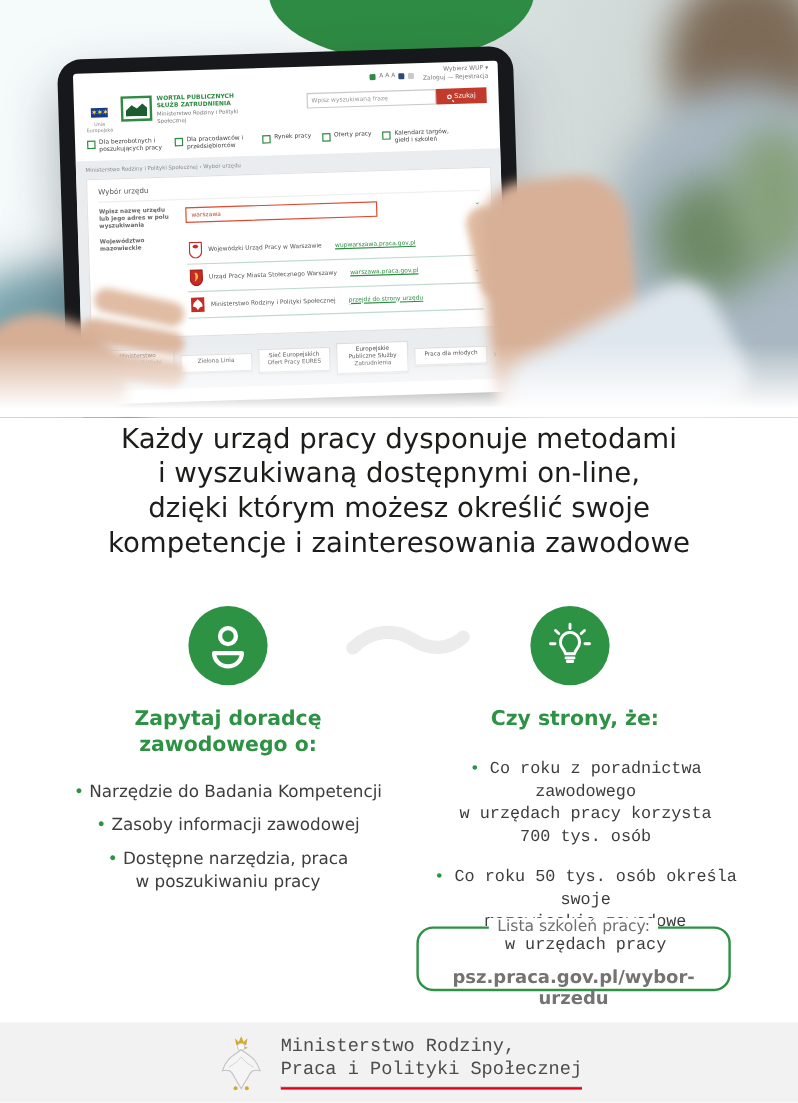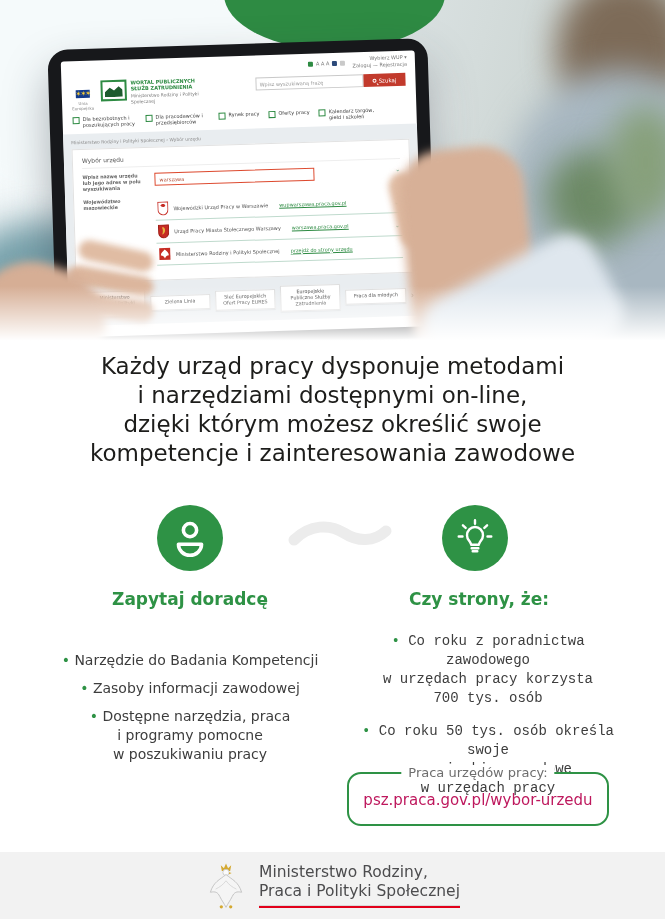--- a/index.html
+++ b/index.html
@@ -112,26 +112,26 @@
   .it-right { top:632px; left:350px; width:276px;font-family:Liberation Mono, monospace; }
   .item { margin-bottom:9px; }
   .it-right .item { margin-bottom:14px; }
   .with-bullet::before { content:"• "; color:#2E9245; }
 
   
   .link-box { position:absolute; left:347px; top:772px; width:262px; height:54px;
               border:2px solid #2E9245; border-radius:14px; z-index:9; }
   .lb-label { position:absolute; top:-9px; left:50%; transform:translateX(-50%); background:#fff;
               padding:0 7px; font-size:13px; color:#6e6e6e; white-space:nowrap; }
-  .lb-url { text-align:center; margin-top:17px; font-size:15px; font-weight:normal; color:#be185d; }
+  .lb-url { text-align:center; margin-top:31px; font-size:15px; font-weight:bold; color:#737373; }
 
   
   .footer { position:absolute; left:0; bottom:0; width:665px; height:67px; background:#f2f2f2;
             display:flex; align-items:center; justify-content:center; gap:12px; z-index:9; }
-  .f-text { font-size:15.5px; color:#4c4c4e; line-height:19px; }
+  .f-text { font-size:15.5px; color:#4c4c4e; line-height:19px;font-family:Liberation Mono, monospace; }
   .f-bar { height:3px; background:#E2001A; margin-top:4px; border-top:1px solid #d9d9d9; }
 </style>
 </head>
 <body>
 
 <div class="poster">
 
   <div class="photo">
     <div class="blob b-window"></div>
     <div class="blob b-head"></div>
@@ -267,21 +267,21 @@
     <div class="hand lh-palm"></div>
     <div class="hand rh-thumb"></div>
     <div class="hand rh-palm"></div>
     <div class="hand rh-sleeve"></div>
 
     <div class="photo-fade"></div>
   </div>
 
   <div class="headline">
     <div class="b">Każdy urząd pracy dysponuje metodami</div>
-    <div><span class="b">i narzędziami dostępnymi on-line</span><span>,</span></div>
+    <div><span class="b">i wyszukiwaną dostępnymi on-line</span><span>,</span></div>
     <div>dzięki którym możesz określić swoje</div>
     <div>kompetencje i zainteresowania zawodowe</div>
   </div>
 
   <div class="circle-icon ci-left">
     <svg width="42" height="42" viewBox="0 0 40 40">
       <circle cx="20" cy="12.5" r="6.3" fill="none" stroke="#fff" stroke-width="3.4"></circle>
       <path d="M9,26 a11,10.5 0 0 0 22,0 z" fill="none" stroke="#fff" stroke-width="3.4" stroke-linejoin="round"></path>
     </svg>
   </div>
@@ -293,52 +293,52 @@
       <g fill="none" stroke="#fff" stroke-width="2.3" stroke-linecap="round">
         <path d="M20,9.5 a7.6,8 0 0 1 7.6,8 c0,3.3 -1.9,4.7 -3,6.6 l-1.1,2.4 h-7 l-1.1,-2.4 c-1.1,-1.9 -3,-3.3 -3,-6.6 a7.6,8 0 0 1 7.6,-8 z"></path>
         <path d="M16.8,29.8 h6.4 M17.8,32.6 h4.4"></path>
         <path d="M20,3 v3.4 M8.5,8 l2.6,2.4 M31.5,8 l-2.6,2.4 M4.5,18.5 h3.6 M31.9,18.5 h3.6"></path>
       </g>
     </svg>
   </div>
 
   <div class="col-head ch-left">
     <div>Zapytaj doradcę</div>
+    <div>zawodowego o:</div>
   </div>
   <div class="col-head ch-right">Czy strony, że:</div>
 
   <div class="items it-left">
     <div class="item">
       <div class="with-bullet">Narzędzie do Badania Kompetencji</div>
     </div>
     <div class="item">
       <div class="with-bullet">Zasoby informacji zawodowej</div>
     </div>
     <div class="item">
       <div class="with-bullet">Dostępne narzędzia, praca</div>
-      <div>i programy pomocne</div>
       <div>w poszukiwaniu pracy</div>
     </div>
   </div>
 
   <div class="items it-right">
     <div class="item">
       <div class="with-bullet">Co roku z poradnictwa zawodowego</div>
       <div>w urzędach pracy korzysta</div>
       <div>700 tys. osób</div>
     </div>
     <div class="item">
       <div class="with-bullet">Co roku 50 tys. osób określa swoje</div>
       <div>mazowieckie zawodowe</div>
       <div>w urzędach pracy</div>
     </div>
   </div>
 
   <div class="link-box">
-    <div class="lb-label">Praca urzędów pracy:</div>
+    <div class="lb-label">Lista szkoleń pracy:</div>
     <div class="lb-url">psz.praca.gov.pl/wybor-urzedu</div>
   </div>
 
   <div class="footer">
     <svg width="42" height="50" viewBox="0 0 40 48">
       <path d="M15,4 l3,3 2,-4.5 2,4.5 3,-3 -1,5.5 h-8 z" fill="#d4a931"></path>
       <circle cx="20" cy="11" r="3" fill="#fbfbfb" stroke="#c6c6c6" stroke-width=".8"></circle>
       <path d="M22.8,10.8 l2.6,.8 -2.4,1 z" fill="#d4a931"></path>
       <path d="M20,13 C14,18 8,20 5,30 C10,29 12,30 14,34 C16,38 18,40.5 20,44.5 C22,40.5 24,38 26,34 C28,30 30,29 35,30 C32,20 26,18 20,13 Z" fill="#f5f5f5" stroke="#c2c2c2" stroke-width=".9"></path>
       <path d="M10,27 C14,25 17,23 20,19 M30,27 C26,25 23,23 20,19" fill="none" stroke="#d4d4d4" stroke-width=".8"></path>

